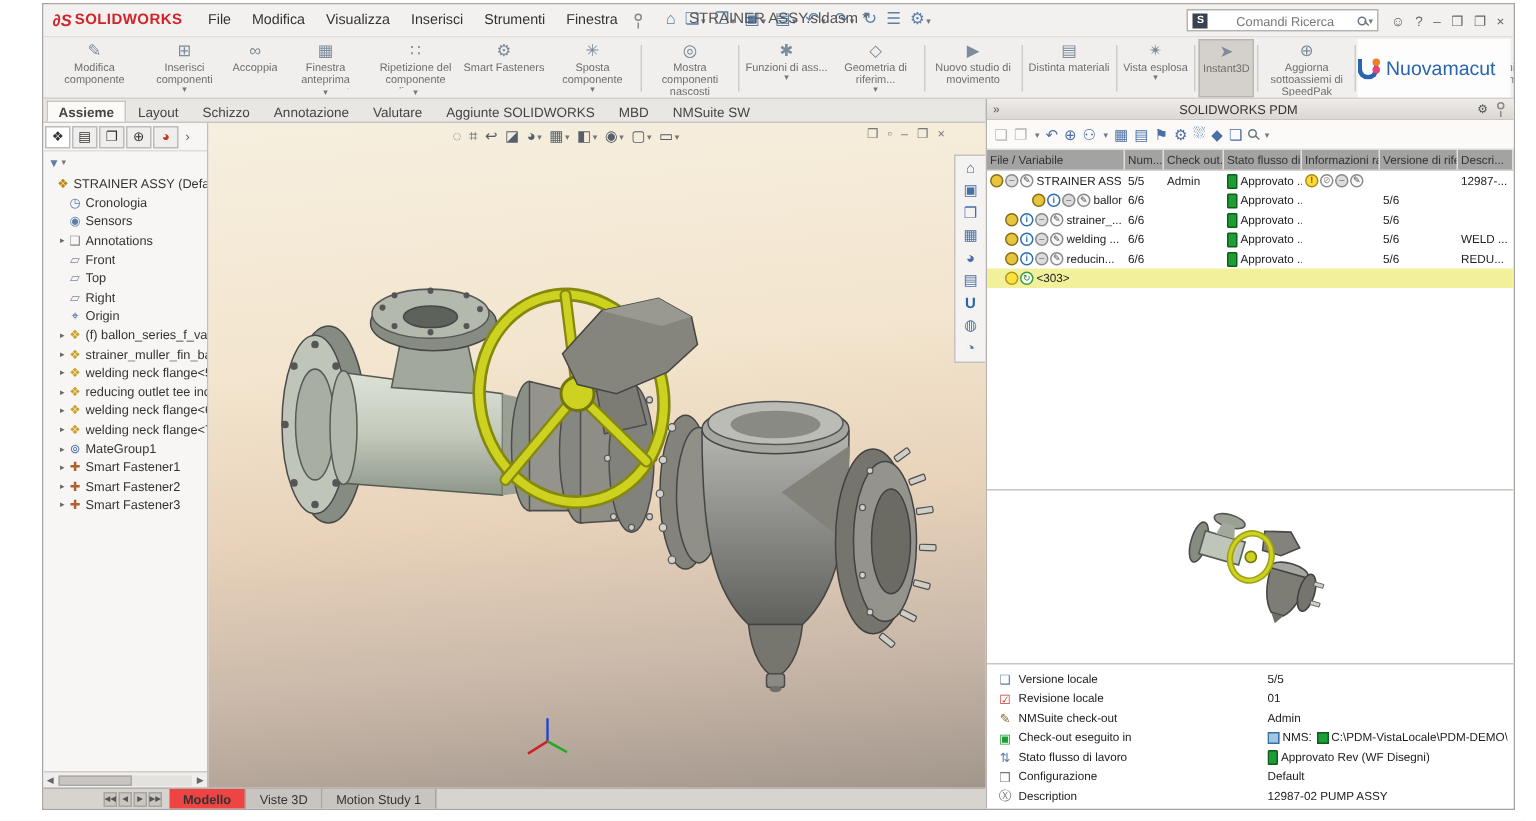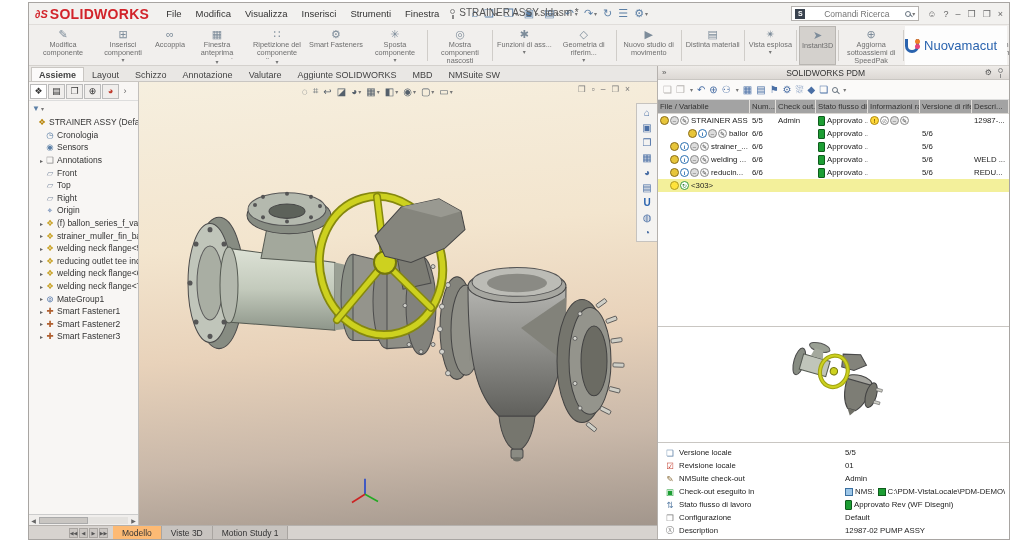--- a/index.html
+++ b/index.html
@@ -4,21 +4,21 @@
 <style>
   html,body{margin:0;padding:0;width:1024px;height:547px;background:#fff;overflow:hidden;
     font-family:"Liberation Sans",sans-serif;-webkit-font-smoothing:antialiased;}
   *{box-sizing:border-box;}
   .window{position:absolute;left:28px;top:2px;width:982px;height:538px;border:1px solid #a8a5a2;
     background:#f0eeec;display:flex;flex-direction:column;font-size:9px;color:#333;}
   
   .menubar{height:22px;flex:none;display:flex;align-items:center;background:#f2f1ef;border-bottom:1px solid #e0ddda;padding:0 6px;}
   .brand{display:flex;align-items:center;margin-right:10px;}
   .brand-glyph{color:#d2232a;font-weight:bold;font-style:italic;font-size:11px;margin-right:2px;}
-  .brand-text{color:#d2232a;font-weight:bold;font-size:14px;letter-spacing:.3px;}
+  .brand-text{color:#d2232a;font-weight:bold;font-size:10px;letter-spacing:.3px;}
   .mi{padding:0 7px;font-size:9.5px;color:#333;}
   .pin{width:5px;height:5px;border:1.2px solid #888;border-radius:50%;position:relative;margin:0 8px 4px 4px;}
   .pin::after{content:"";position:absolute;left:1px;top:5px;width:1.2px;height:4px;background:#888;}
   .qat{display:flex;align-items:center;gap:2px;margin-left:6px;}
   .qbtn{display:flex;align-items:center;padding:1px 2px;color:#5b7fa6;}
   .qic{font-size:11px;line-height:11px;}
   .caret{font-size:6px;color:#777;margin-left:1px;}
   .win-title{position:absolute;left:50%;top:4px;transform:translateX(-50%);font-size:10px;color:#555;white-space:nowrap;}
   .searchbox{margin-left:auto;display:flex;align-items:center;border:1px solid #b5b2af;background:#fff;height:15px;width:128px;padding:0 3px;margin-right:8px;}
   .s-ic{width:10px;height:10px;background:#39424e;color:#fff;font-size:7px;font-weight:bold;display:flex;align-items:center;justify-content:center;margin-right:3px;flex:none;}
@@ -81,21 +81,21 @@
   .hu{display:flex;align-items:center;}
   .docwin{position:absolute;top:2px;right:27px;display:flex;gap:6px;font-size:8.5px;color:#777;}
   .taskstrip{position:absolute;top:21px;right:0;width:21px;background:#f4f3f1;border:1px solid #c6c3bf;border-right:none;display:flex;flex-direction:column;align-items:center;padding:3px 0;gap:4px;z-index:3;}
   .task-ic{font-size:10px;color:#4a6fa5;line-height:11px;}
   [data-name="nuovamacut-icon"].task-ic{color:#2a63ae;font-weight:bold;}
   .modelsvg{position:absolute;left:0;top:0;width:100%;height:100%;}
   .bottomtabs{height:14px;flex:none;background:#d7d3cf;border-top:1px solid #b5b1ad;display:flex;align-items:stretch;font-size:8.5px;padding-left:40px;}
   .bnav{display:flex;align-items:center;gap:1px;margin-right:5px;}
   .bnav span{width:9px;height:10px;background:#cac6c2;border:1px solid #a9a5a1;display:flex;align-items:center;justify-content:center;font-size:5px;color:#555;}
   .btab{padding:0 9px;background:#c8c4c0;border-right:1px solid #a9a5a1;color:#333;display:flex;align-items:center;white-space:nowrap;}
-  .btab.active{background:#fdba74;font-weight:normal;}
+  .btab.active{background:#ef4444;font-weight:bold;}
   
   .pdm{width:352px;flex:none;border-left:1px solid #b5b1ad;background:#fff;display:flex;flex-direction:column;font-size:8.5px;min-height:0;}
   .pdm-title{height:14px;flex:none;background:linear-gradient(#eeebe8,#dcd8d4);display:flex;align-items:center;color:#333;padding:0 4px;border-bottom:1px solid #c9c6c2;}
   .pdm-title .tt{flex:1;text-align:center;font-size:8.5px;}
   .pdm-chev{color:#555;font-size:8px;}
   .pdm-tools{height:20px;flex:none;display:flex;align-items:center;gap:4px;padding:0 5px;border-bottom:1px solid #ddd;background:#fbfaf9;color:#4a6fa5;font-size:10px;}
   .pdm-tools .dis{color:#b8b5b2;}
   .pdm-grid{display:grid;grid-template-columns:92px 26px 40px 52px 52px 52px 1fr;}
   .pdm-head{height:14px;flex:none;background:#a3a3a3;border-bottom:1px solid #d8d5d1;font-size:7.8px;color:#333;}
   .pdm-hc{display:flex;align-items:center;padding:0 2px;border-right:1px solid #e2dfdb;overflow:hidden;white-space:nowrap;}

